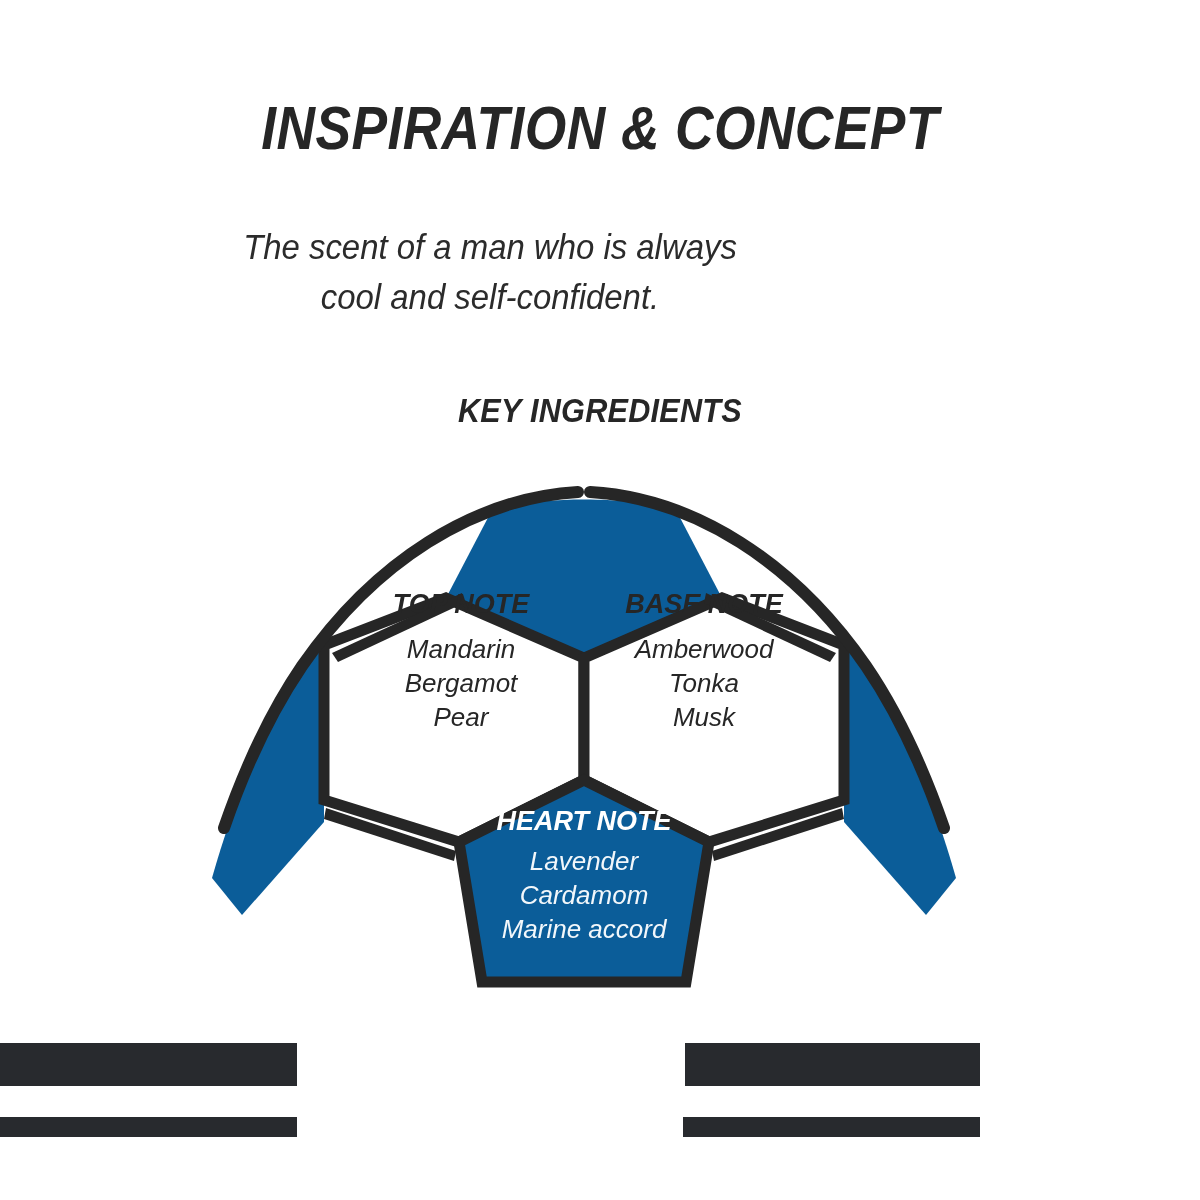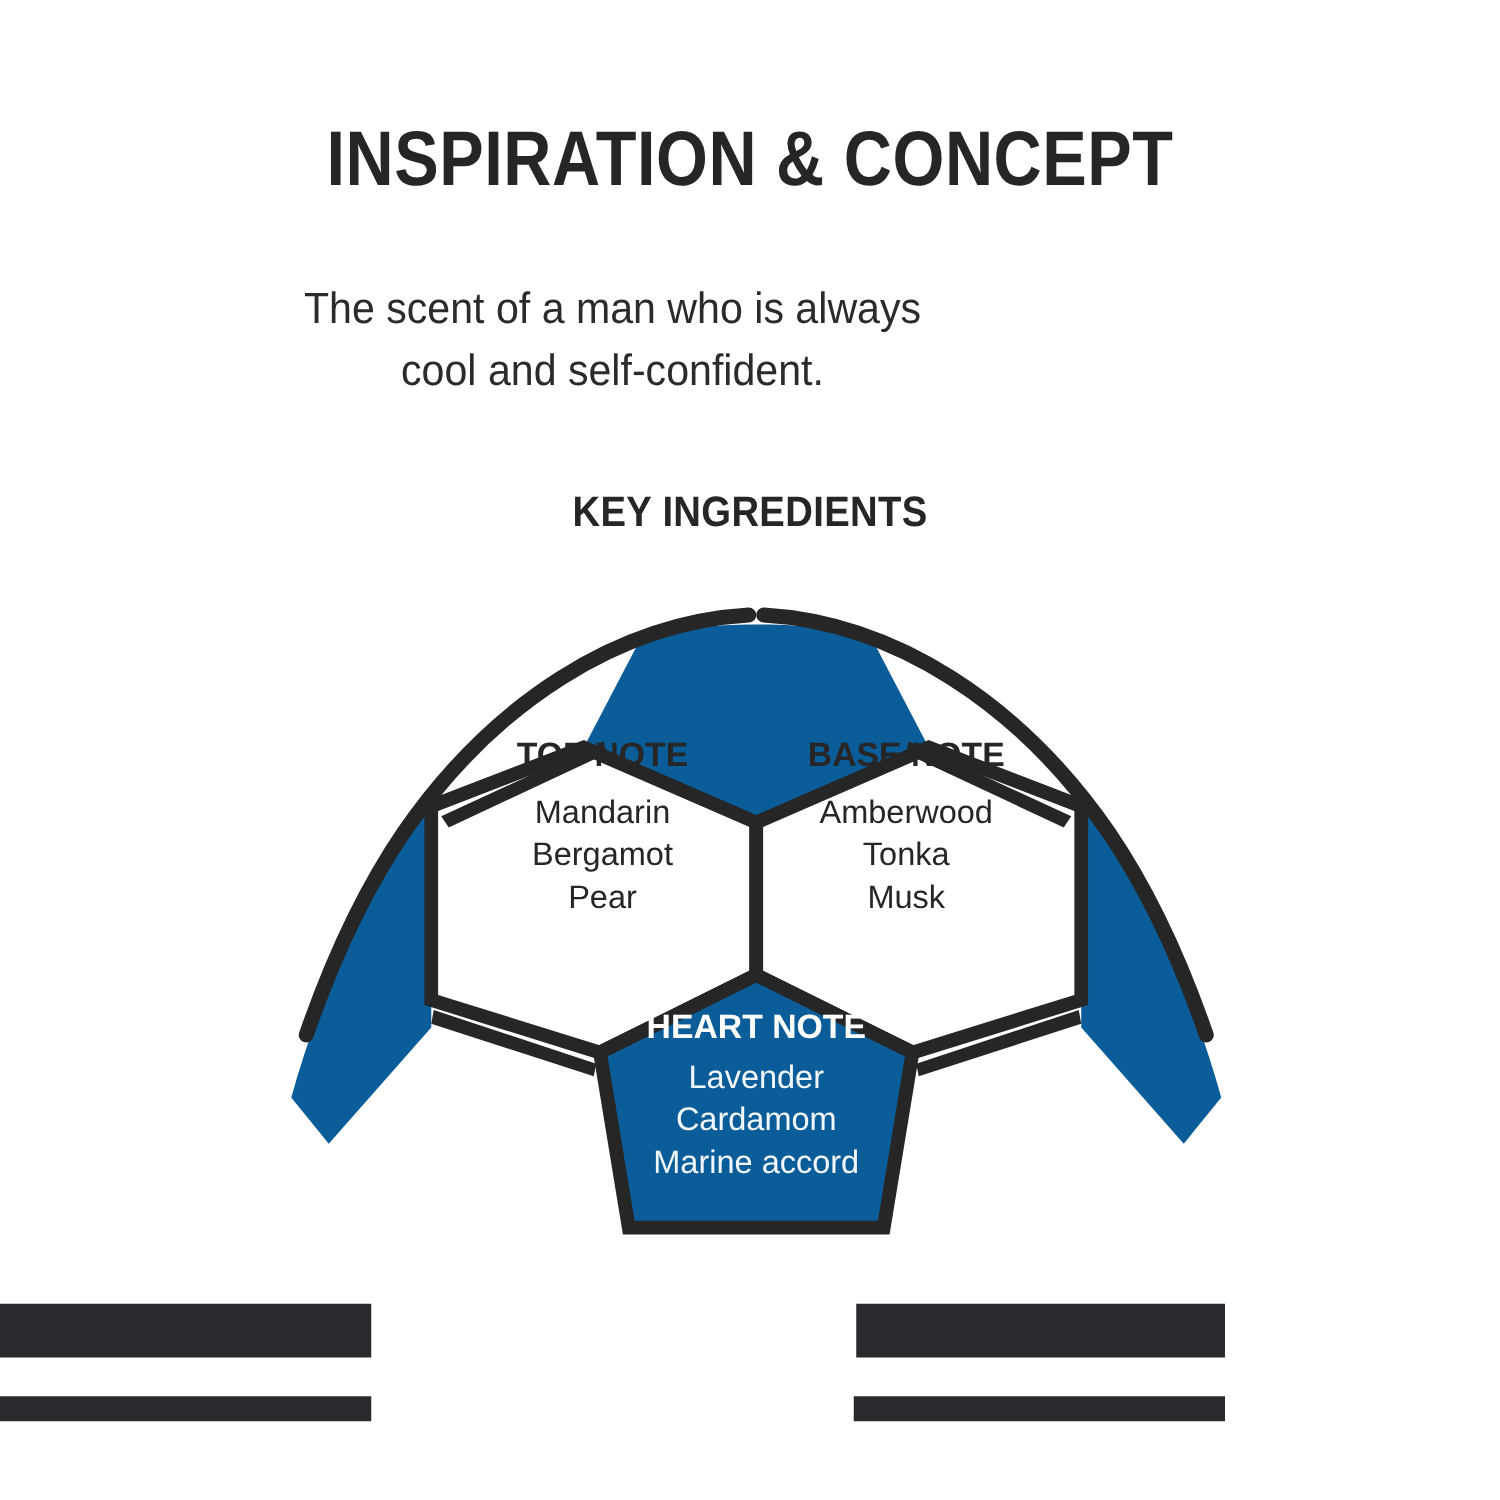--- a/index.html
+++ b/index.html
@@ -14,20 +14,21 @@
     font-family: "Liberation Sans", sans-serif;
     overflow: hidden;
     position: relative;
   }
 
   .slide {
     position: absolute;
     inset: 0;
     width: 980px;
     height: 1200px;
+    font-style: italic;
   }
 
   
   .page-title {
     position: absolute;
     top: 95px;
     left: 0;
     width: 1200px;
     text-align: center;
     font-family: "Liberation Sans", sans-serif;
@@ -66,21 +67,21 @@
     color: #262626;
     transform: scaleX(0.9);
     transform-origin: 50% 50%;
     white-space: nowrap;
   }
 
   
   .diagram-wrap {
     position: absolute;
     top: 470px;
-    left: 195px;
+    left: 174px;
     width: 820px;
     height: 540px;
   }
   .diagram-wrap svg {
     display: block;
     width: 820px;
     height: 540px;
   }
 
   .note-title-dark {

